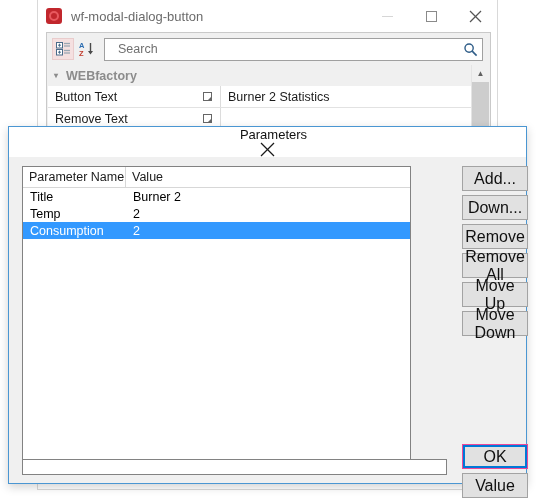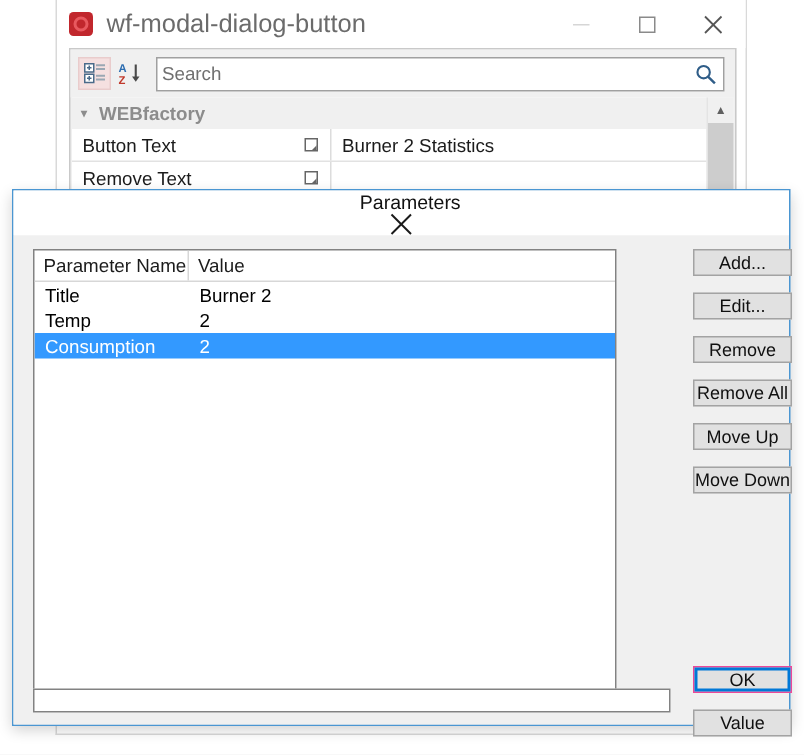--- a/index.html
+++ b/index.html
@@ -51,21 +51,21 @@
     content: "";
     position: absolute;
     left: 3px; top: 3px;
     width: 10px; height: 10px;
     border-radius: 50%;
     border: 2px solid #e8595f;
     box-sizing: border-box;
   }
   #host-title {
     margin-left: 9px;
-    font-size: 17px;
+    font-size: 13px;
     color: #6b6b6b;
     white-space: nowrap;
     text-align: right;
   }
   .win-btn {
     width: 44px;
     height: 32px;
     display: flex;
     align-items: center;
     justify-content: center;
@@ -123,21 +123,21 @@
   #search-wrap {
     flex: 1;
     height: 23px;
     margin-left: 4px;
     margin-right: 2px;
     background: #ffffff;
     border: 1px solid #a0a0a0;
     box-sizing: border-box;
     display: flex;
     align-items: center;
-    padding: 0 4px 0 1px;
+    padding: 0 4px 0 11px;
   }
   #search-input {
     flex: 1;
     border: none;
     outline: none;
     font-family: "Liberation Sans", sans-serif;
     font-size: 12.5px;
     color: #333;
     background: transparent;
   }
@@ -347,35 +347,35 @@
   .param-row .cell.c2 { flex: 1; }
   .param-row.selected {
     background: #3399ff;
     color: #ffffff;
   }
 
   .side-btn {
     position: absolute;
     left: 453px;
     width: 66px;
-    height: 18px;
+    height: 25px;
     background: #e1e1e1;
     border: 1px solid #a3a3a3;
     box-sizing: border-box;
     font-family: "Liberation Sans", sans-serif;
-    font-size: 12px;
+    font-size: 16px;
     color: #101010;
     display: flex;
     align-items: center;
     justify-content: center;
     padding: 0;
   }
   .ok-btn {
     background: #e1e1e1;
-    border: 1px solid #ec4899;
+    border: 3px solid #ec4899;
     outline: 2px solid #0078d7;
     outline-offset: -3px;
   }
   #dlg-bottom-field {
     position: absolute;
     left: 13px;
     bottom: 8px;
     width: 425px;
     height: 16px;
     background: #ffffff;
@@ -511,21 +511,21 @@
         <div class="cell c1">Temp</div>
         <div class="cell c2">2</div>
       </div>
       <div class="param-row selected">
         <div class="cell c1">Consumption</div>
         <div class="cell c2">2</div>
       </div>
     </div>
 
     <button class="side-btn" style="top:9px;">Add...</button>
-    <button class="side-btn" style="top:38px;">Edit...</button>
+    <button class="side-btn" style="top:38px;">Down...</button>
     <button class="side-btn" style="top:67px;">Remove</button>
     <button class="side-btn" style="top:96px;">Remove All</button>
     <button class="side-btn" style="top:125px;">Move Up</button>
     <button class="side-btn" style="top:154px;">Move Down</button>
 
     <button class="side-btn ok-btn" style="top:287px;">OK</button>
     <button class="side-btn" style="top:316px;">Value</button>
 
     <div id="dlg-bottom-field"></div>
   </div>

